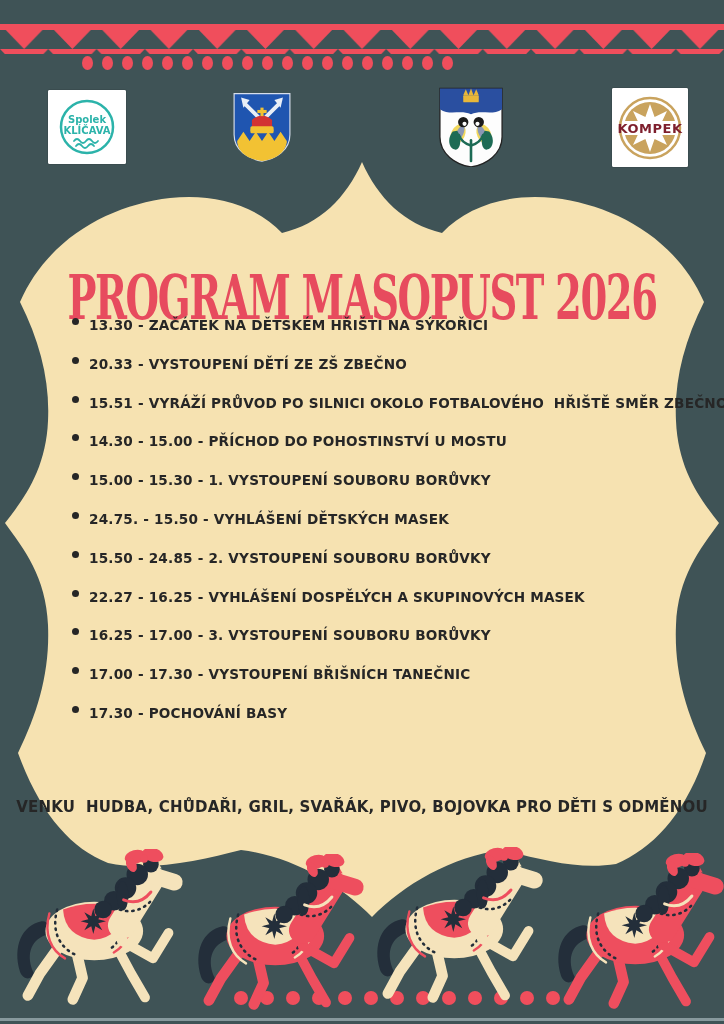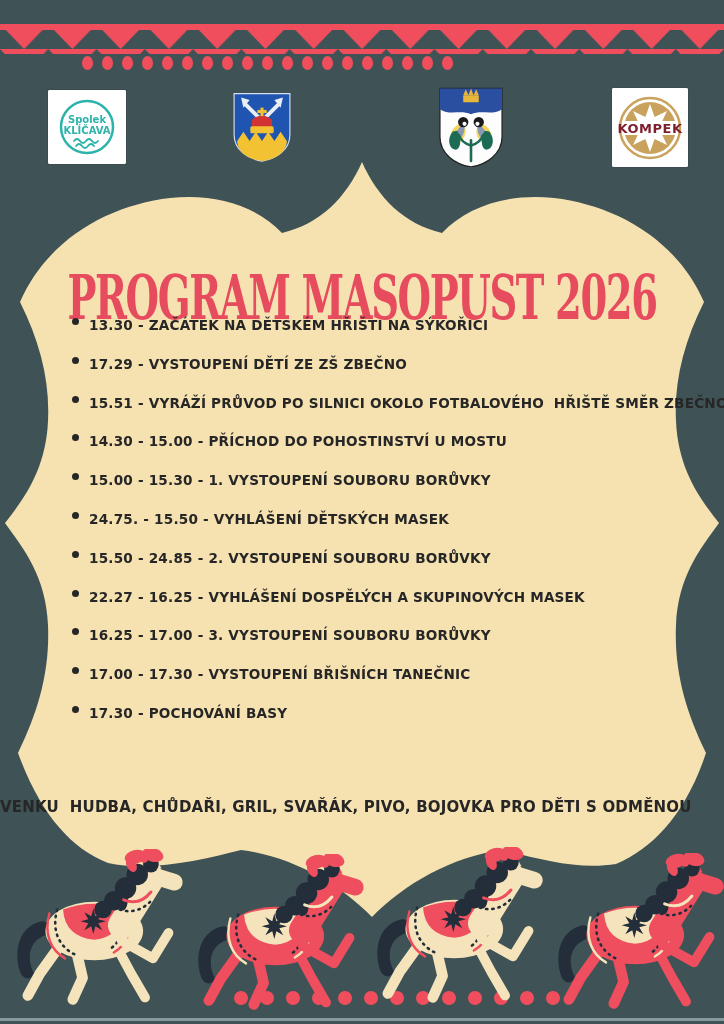--- a/index.html
+++ b/index.html
@@ -39,21 +39,21 @@
     font-size:55px;letter-spacing:-2px;color:var(--title);
     transform:translateX(-50%) scale(.70,1.12);transform-origin:top center;}
 
   
   .schedule{position:absolute;z-index:3;left:64px;top:309px;margin:8px;padding:0;list-style:none;}
   .schedule-item{height:38.8px;display:flex;align-items:flex-start;}
   .bullet{width:7px;height:7px;border-radius:50%;background:var(--ink);margin:1px 10px 0 0;flex:0 0 auto;}
   .item-text{font-size:13.6px;font-weight:700;color:var(--ink);letter-spacing:.2px;white-space:pre;}
 
   
-  .footer-line{position:absolute;z-index:3;left:0;top:798px;width:724px;text-align:left;
+  .footer-line{position:absolute;z-index:3;left:0;top:798px;width:724px;text-align:center;
     font-size:15px;font-weight:700;color:var(--ink);letter-spacing:.2px;white-space:pre;}
 
   
   .horse{position:absolute;z-index:7;width:196px;height:166px;}
   .horse.h1{left:8px;top:849px;}
   .horse.h2{left:189px;top:854px;}
   .horse.h3{left:368px;top:847px;}
   .horse.h4{left:549px;top:853px;}
   .horse.cream{--body:#f5e3bb;--sad:#ee4e5e;--trim:#ee4e5e;}
   .horse.red{--body:#ee4e5e;--sad:#f5e3bb;--trim:#f5e3bb;}
@@ -215,21 +215,21 @@
   <h1 class="title">PROGRAM MASOPUST 2026</h1>
 
   <ul class="schedule">
 
   <li class="schedule-item">
       <span class="bullet"></span>
       <span class="item-text">13.30 - ZAČÁTEK NA DĚTSKÉM HŘIŠTI NA SÝKOŘICI</span>
     </li>
       <li class="schedule-item">
       <span class="bullet"></span>
-      <span class="item-text">17.29 - VYSTOUPENÍ DĚTÍ ZE ZŠ ZBEČNO</span>
+      <span class="item-text">20.33 - VYSTOUPENÍ DĚTÍ ZE ZŠ ZBEČNO</span>
     </li>
       <li class="schedule-item">
       <span class="bullet"></span>
       <span class="item-text">15.51 - VYRÁŽÍ PRŮVOD PO SILNICI OKOLO FOTBALOVÉHO  HŘIŠTĚ SMĚR ZBEČNO</span>
     </li>
       <li class="schedule-item">
       <span class="bullet"></span>
       <span class="item-text">14.30 - 15.00 - PŘÍCHOD DO POHOSTINSTVÍ U MOSTU</span>
     </li>
       <li class="schedule-item">

